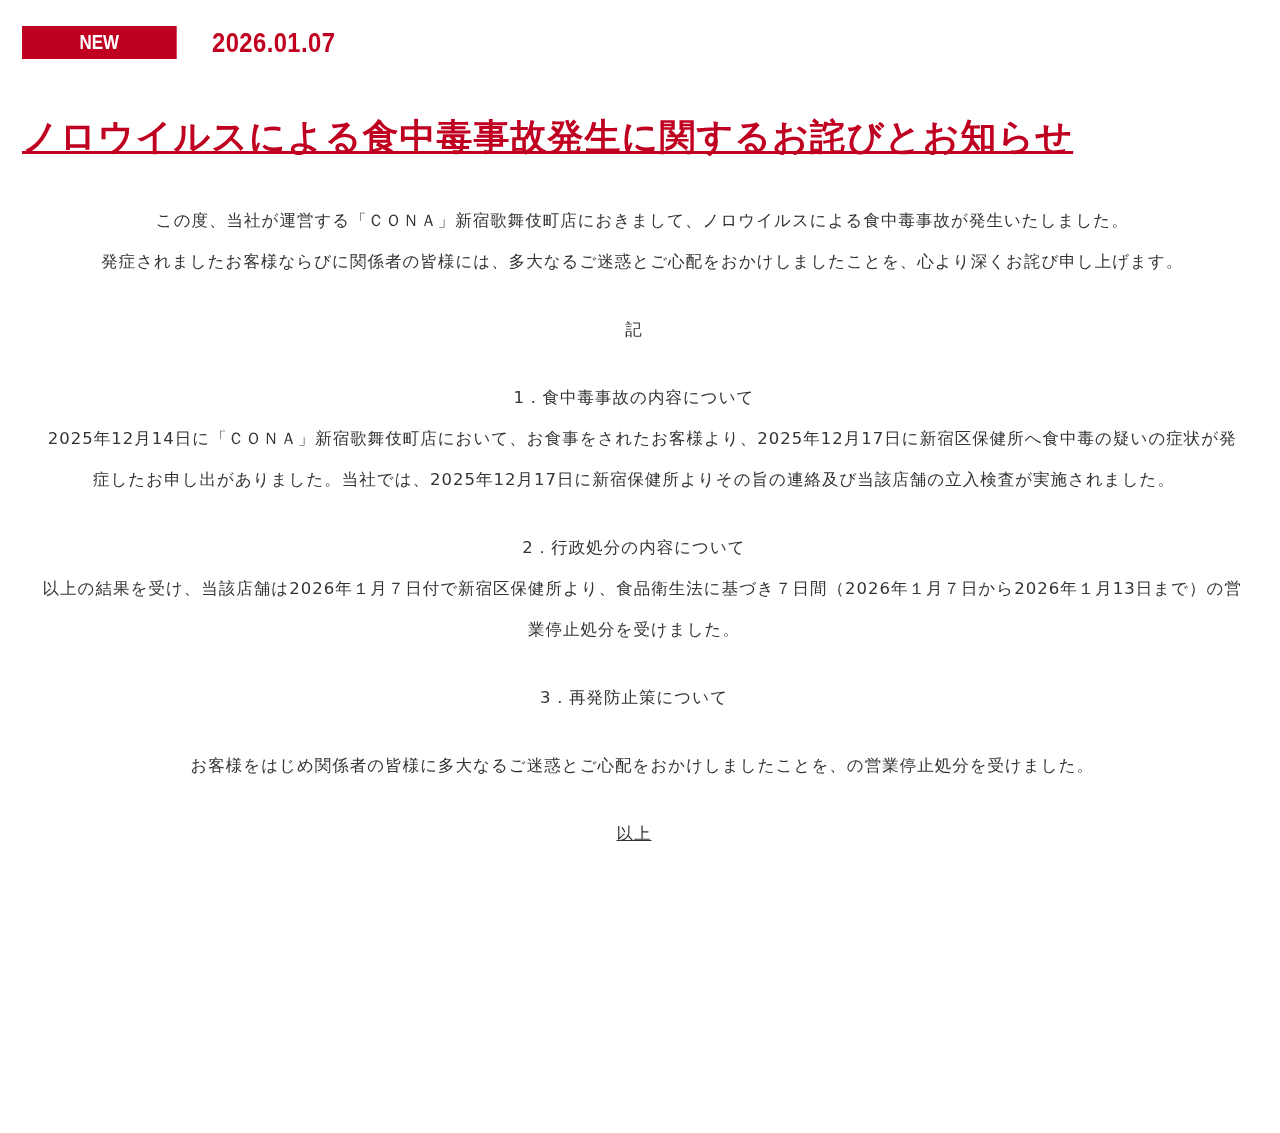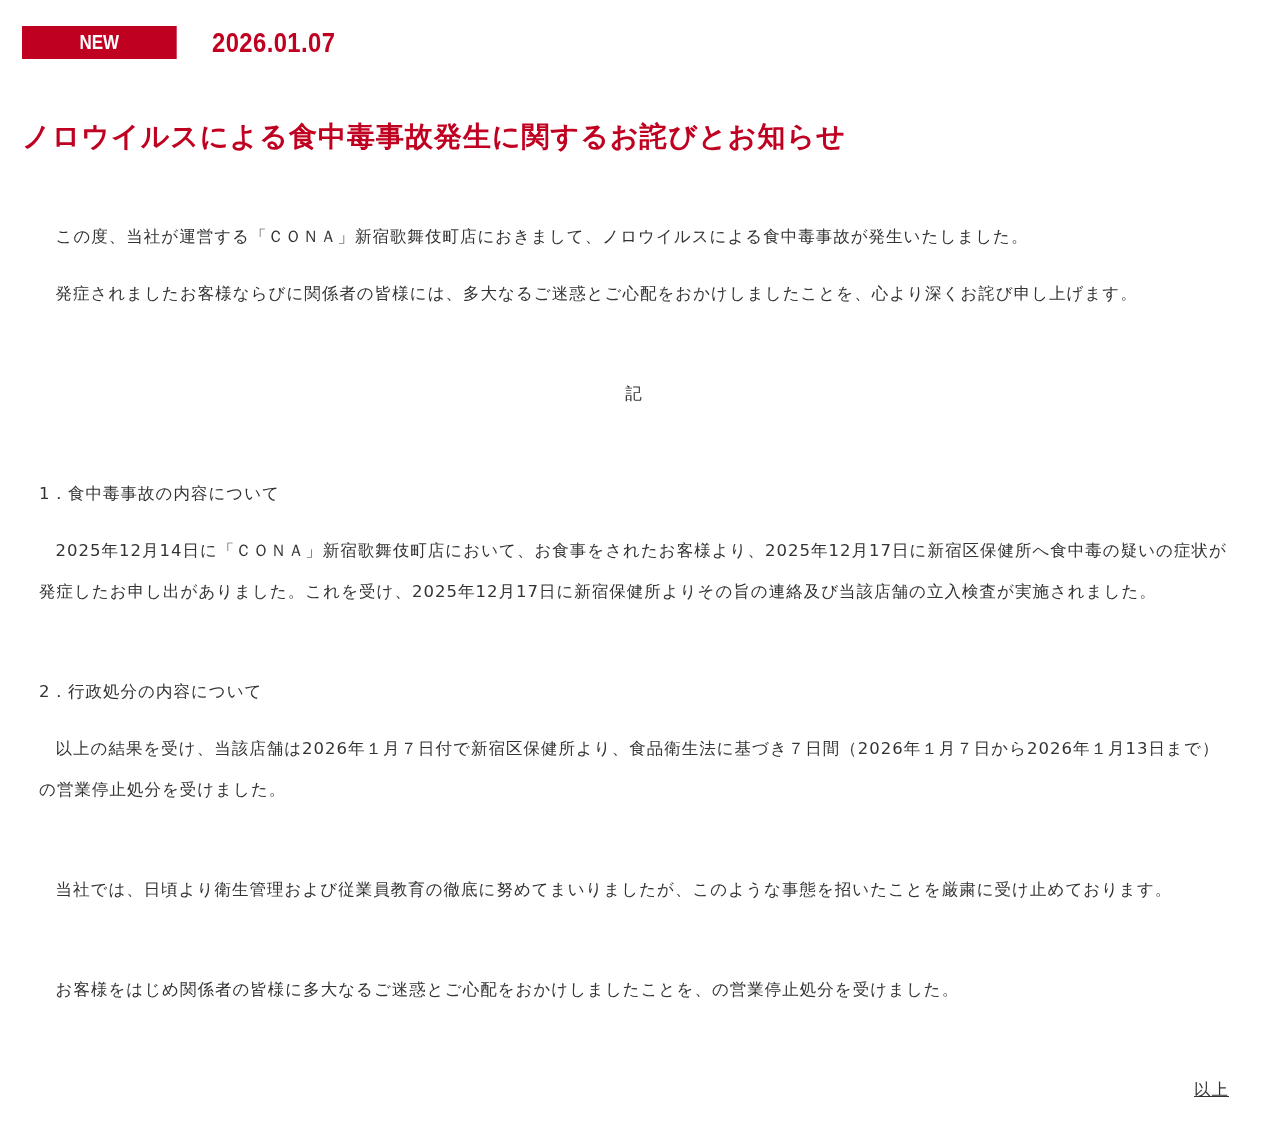--- a/index.html
+++ b/index.html
@@ -44,36 +44,37 @@
       transform: scaleX(0.85);
       transform-origin: left center;
       letter-spacing: 0.5px;
     }
     .title {
       position: absolute;
       left: 22px;
       top: 112px;
       margin: 0;
       color: #c00020;
-      font-size: 28px;
+      font-size: 36px;
       font-weight: bold;
       line-height: 50px;
       letter-spacing: 1px;
       white-space: nowrap;
+      text-decoration: underline;
     }
     .content {
       position: absolute;
       left: 23px;
       top: 200px;
       width: 1222px;
       font-size: 16.5px;
       line-height: 41px;
       letter-spacing: 1px;
     }
-    .content p { margin: 16px; }
+    .content p { margin: 0; text-align: center; }
     .indent { text-indent: 1em; }
     .gap { height: 27px; }
     .center { text-align: center; }
     .right { text-align: right; text-decoration: underline; }
     .section-head { margin: 0; }
   </style>
 </head>
 <body>
 
 <div class="meta">
@@ -85,30 +86,30 @@
 
 <div class="content">
   <p class="indent">この度、当社が運営する「ＣＯＮＡ」新宿歌舞伎町店におきまして、ノロウイルスによる食中毒事故が発生いたしました。</p>
   <p class="indent">発症されましたお客様ならびに関係者の皆様には、多大なるご迷惑とご心配をおかけしましたことを、心より深くお詫び申し上げます。</p>
 
   <div class="gap"></div>
   <p class="center">記</p>
   <div class="gap"></div>
 
   <p class="section-head">1．食中毒事故の内容について</p>
-  <p class="indent">2025年12月14日に「ＣＯＮＡ」新宿歌舞伎町店において、お食事をされたお客様より、2025年12月17日に新宿区保健所へ食中毒の疑いの症状が発症したお申し出がありました。これを受け、2025年12月17日に新宿保健所よりその旨の連絡及び当該店舗の立入検査が実施されました。</p>
+  <p class="indent">2025年12月14日に「ＣＯＮＡ」新宿歌舞伎町店において、お食事をされたお客様より、2025年12月17日に新宿区保健所へ食中毒の疑いの症状が発症したお申し出がありました。当社では、2025年12月17日に新宿保健所よりその旨の連絡及び当該店舗の立入検査が実施されました。</p>
 
   <div class="gap"></div>
 
   <p class="section-head">2．行政処分の内容について</p>
   <p class="indent">以上の結果を受け、当該店舗は2026年１月７日付で新宿区保健所より、食品衛生法に基づき７日間（2026年１月７日から2026年１月13日まで）の営業停止処分を受けました。</p>
 
   <div class="gap"></div>
 
-  <p class="indent">当社では、日頃より衛生管理および従業員教育の徹底に努めてまいりましたが、このような事態を招いたことを厳粛に受け止めております。</p>
+  <p class="section-head">3．再発防止策について</p>
 
   <div class="gap"></div>
 
   <p class="indent">お客様をはじめ関係者の皆様に多大なるご迷惑とご心配をおかけしましたことを、の営業停止処分を受けました。</p>
 
   <div class="gap"></div>
   <p class="right">以上</p>
 </div>
 
 </body></html>

